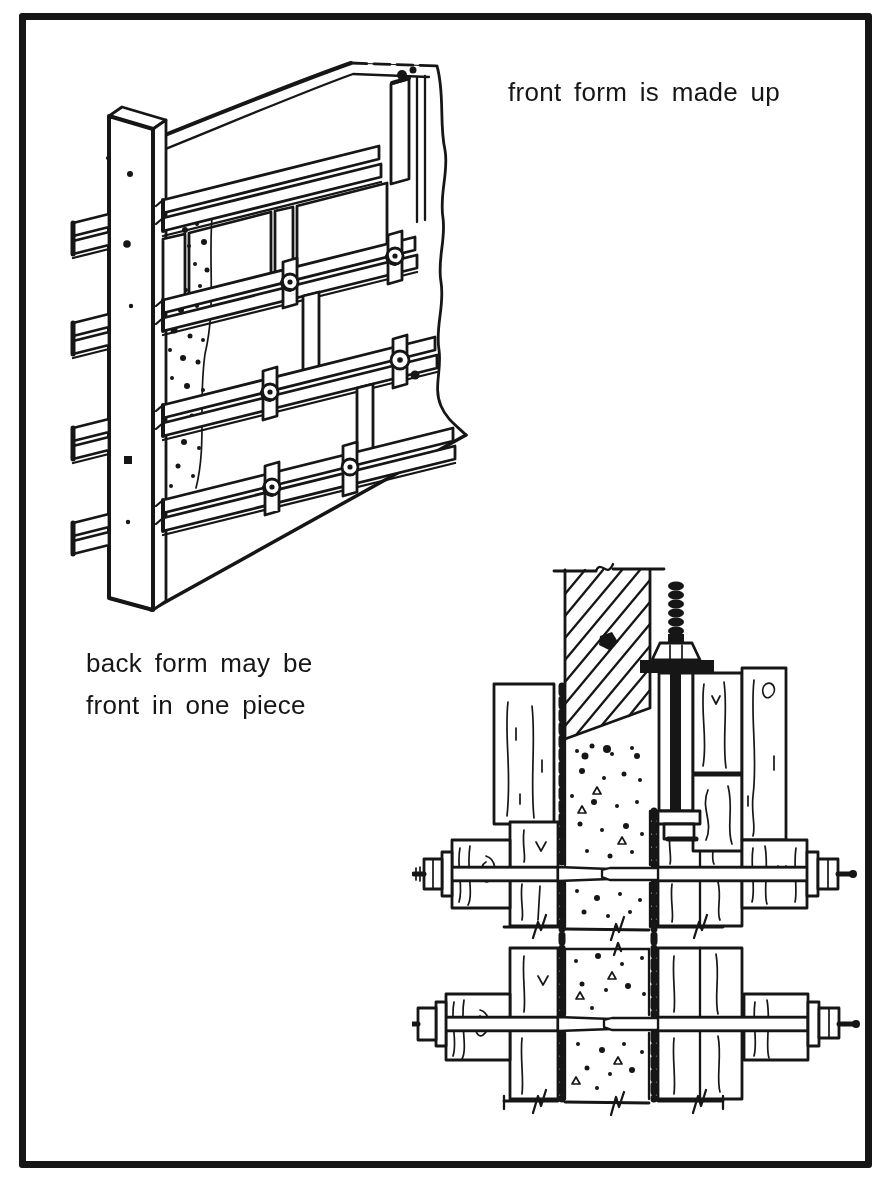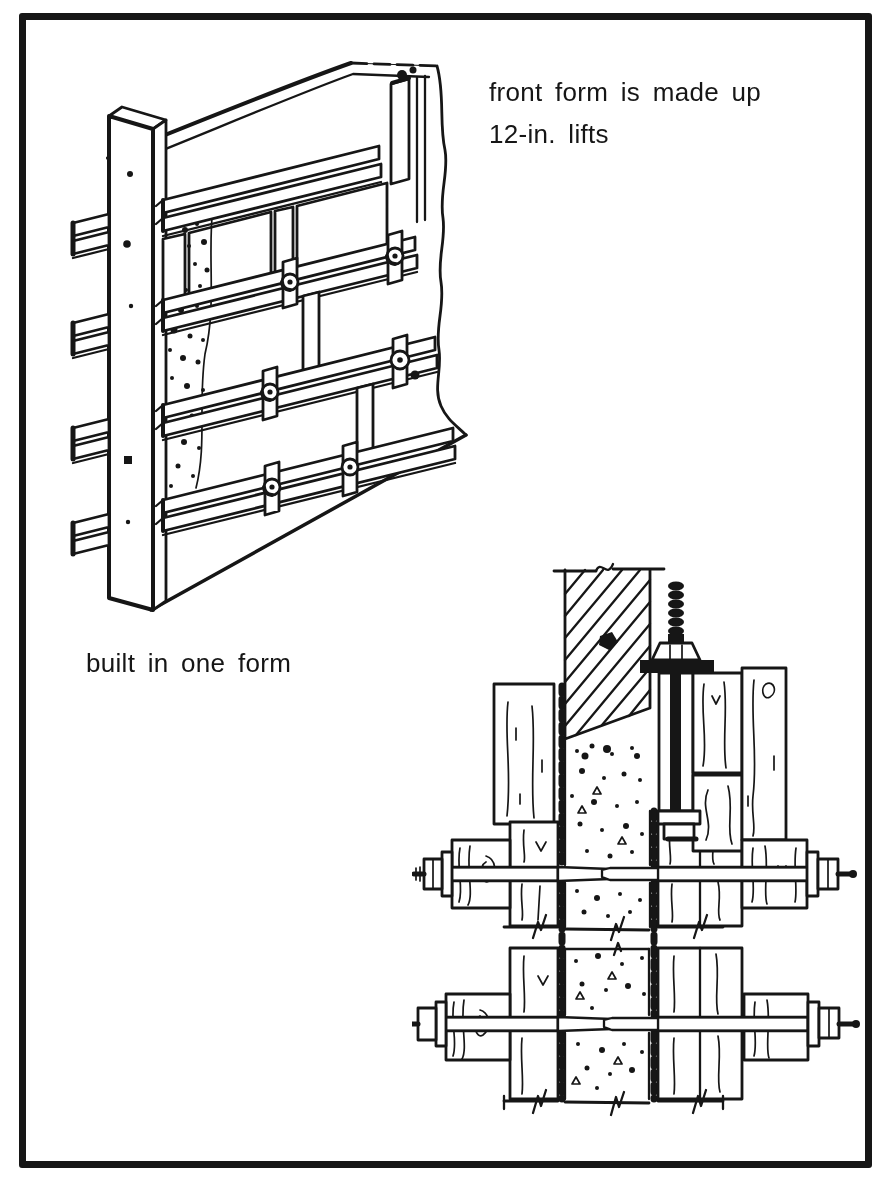--- a/index.html
+++ b/index.html
@@ -24,21 +24,21 @@
   .ink { fill:var(--ink); stroke:none; }
   .s1 { stroke-width:1.7; }
   .s2 { stroke-width:2.3; }
   .s3 { stroke-width:2.8; }
   .s4 { stroke-width:4; }
   .s5 { stroke-width:5; }
   .caption {
     position:absolute; font-size:26px; line-height:42px;
     letter-spacing:0.3px; word-spacing:5px; color:var(--ink); white-space:nowrap;
   }
-  .caption-front { left:489px; top:71px; }
+  .caption-front { left:508px; top:71px; }
   .caption-back  { left:86px;  top:642px; }
 </style>
 </head>
 <body>
 
 <div class="page-root">
   <div class="frame"></div>
 
   <figure class="iso">
     <svg width="420" height="566" viewBox="0 0 420 566">
@@ -192,25 +192,25 @@
         <path class="s4" d="M335,29 L352,24"></path>
         <circle class="ink" cx="345" cy="21" r="5"></circle>
           <circle class="ink" cx="356" cy="16" r="3.5"></circle>
         <path class="s2" d="M360,24 L360,168 M368,22 L368,166"></path>
       </g>
     </svg>
   </figure>
 
   <div class="caption caption-front">
     <div>front form is made up</div>
-    <div>12-in. lifts</div>
   </div>
 
   <div class="caption caption-back">
-    <div>built in one form</div>
+    <div>back form may be</div>
+    <div>front in one piece</div>
   </div>
 
   <figure class="xsec">
     <svg width="460" height="592" viewBox="0 0 460 592">
 
       <g>
         <path class="s3" d="M142,15 L184,15"></path>
         <path class="s2" d="M184,15 C189,3 195,23 201,8"></path>
         <path class="s3" d="M201,13 L252,13"></path>
       </g>

